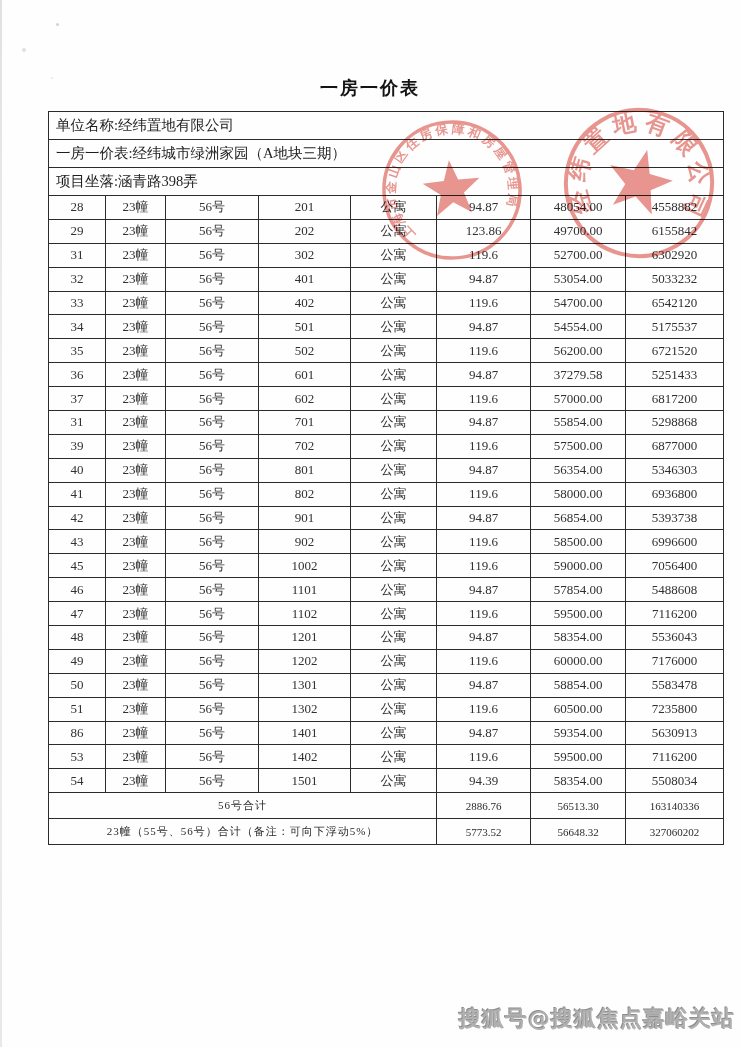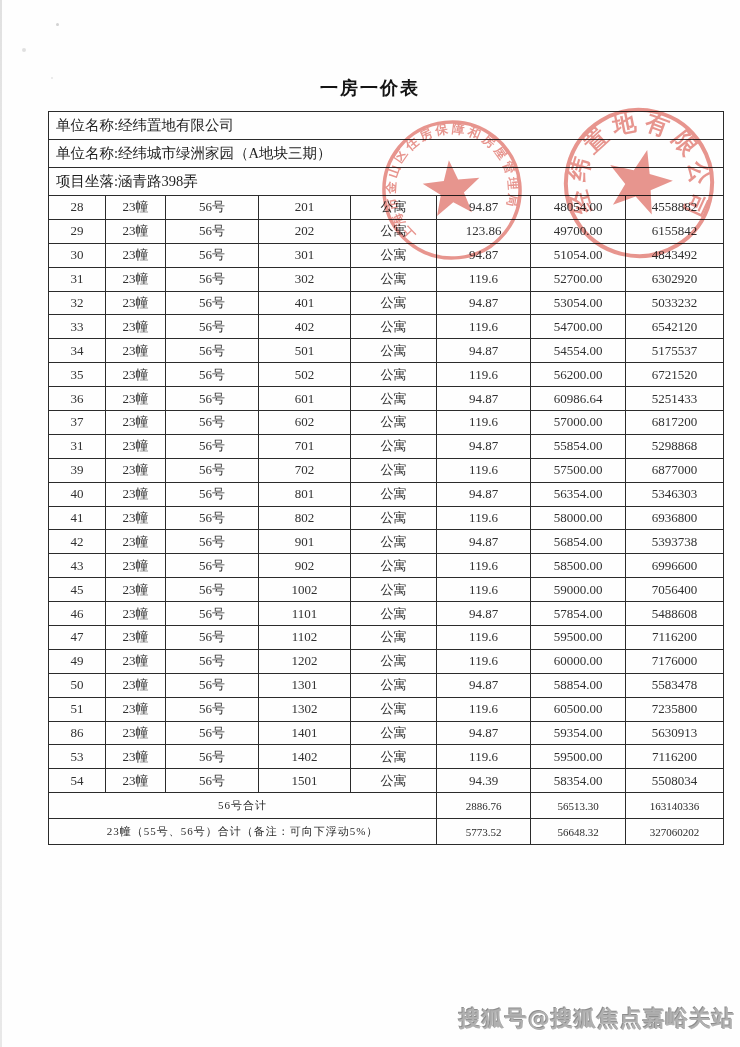--- a/index.html
+++ b/index.html
@@ -104,21 +104,21 @@
         <col style="width:86px">
         <col style="width:94px">
       <col style="width:95px">
         <col style="width:98px">
     </colgroup>
     <tbody>
       <tr class="info-row">
         <td colspan="8">单位名称:经纬置地有限公司</td>
       </tr>
       <tr class="info-row">
-        <td colspan="8">单位名称:经纬城市绿洲家园（A地块三期）</td>
+        <td colspan="8">一房一价表:经纬城市绿洲家园（A地块三期）</td>
       </tr>
       <tr class="info-row">
         <td colspan="8">项目坐落:涵青路398弄</td>
       </tr>
     </tbody>
     <tbody>
         <tr class="data-row">
       <td>28</td>
       <td>23幢</td>
       <td>56号</td>
@@ -132,30 +132,20 @@
       <td>29</td>
       <td>23幢</td>
       <td>56号</td>
       <td>202</td>
       <td>公寓</td>
       <td>123.86</td>
       <td>49700.00</td>
       <td>6155842</td>
     </tr>
         <tr class="data-row">
-      <td>30</td>
-      <td>23幢</td>
-      <td>56号</td>
-      <td>301</td>
-      <td>公寓</td>
-      <td>94.87</td>
-      <td>51054.00</td>
-      <td>4843492</td>
-    </tr>
-        <tr class="data-row">
       <td>31</td>
       <td>23幢</td>
       <td>56号</td>
       <td>302</td>
       <td>公寓</td>
       <td>119.6</td>
       <td>52700.00</td>
       <td>6302920</td>
     </tr>
         <tr class="data-row">
@@ -198,21 +188,21 @@
       <td>56200.00</td>
       <td>6721520</td>
     </tr>
         <tr class="data-row">
       <td>36</td>
       <td>23幢</td>
       <td>56号</td>
       <td>601</td>
       <td>公寓</td>
       <td>94.87</td>
-      <td>60986.64</td>
+      <td>37279.58</td>
       <td>5251433</td>
     </tr>
         <tr class="data-row">
       <td>37</td>
       <td>23幢</td>
       <td>56号</td>
       <td>602</td>
       <td>公寓</td>
       <td>119.6</td>
       <td>57000.00</td>
@@ -300,20 +290,30 @@
     </tr>
         <tr class="data-row">
       <td>47</td>
       <td>23幢</td>
       <td>56号</td>
       <td>1102</td>
       <td>公寓</td>
       <td>119.6</td>
       <td>59500.00</td>
       <td>7116200</td>
+    </tr>
+        <tr class="data-row">
+      <td>48</td>
+      <td>23幢</td>
+      <td>56号</td>
+      <td>1201</td>
+      <td>公寓</td>
+      <td>94.87</td>
+      <td>58354.00</td>
+      <td>5536043</td>
     </tr>
         <tr class="data-row">
       <td>49</td>
       <td>23幢</td>
       <td>56号</td>
       <td>1202</td>
       <td>公寓</td>
       <td>119.6</td>
       <td>60000.00</td>
       <td>7176000</td>

